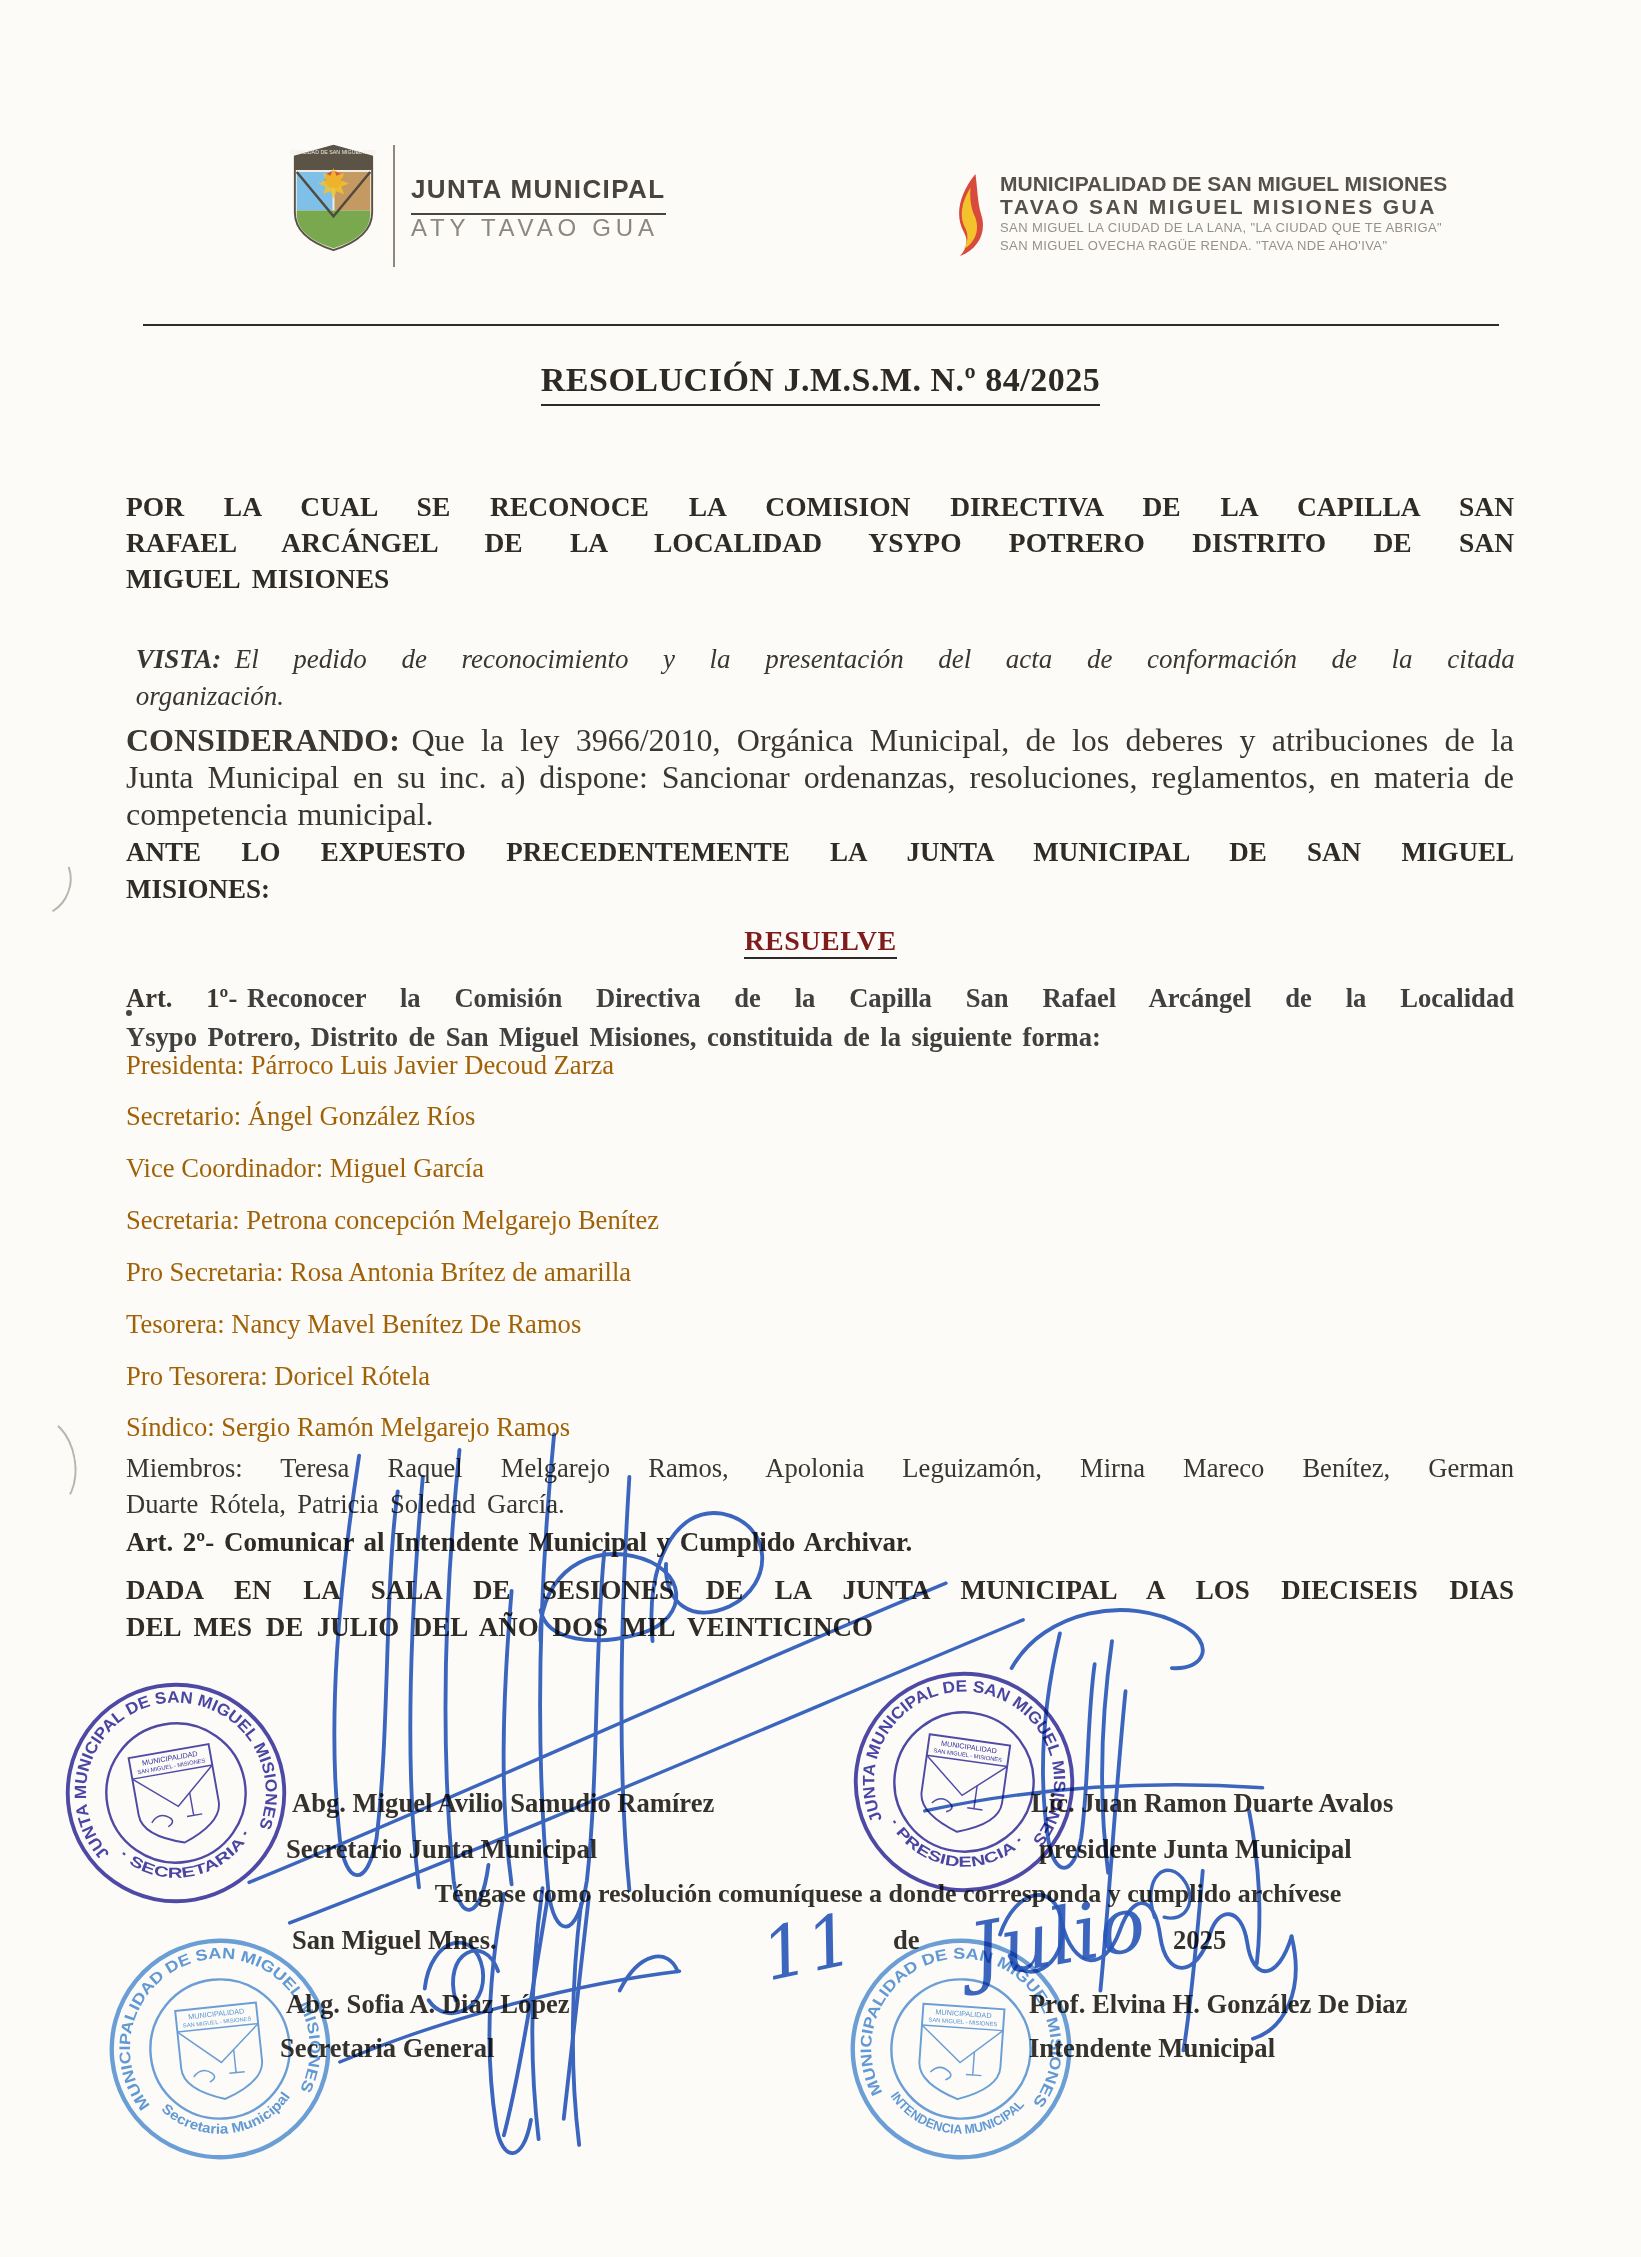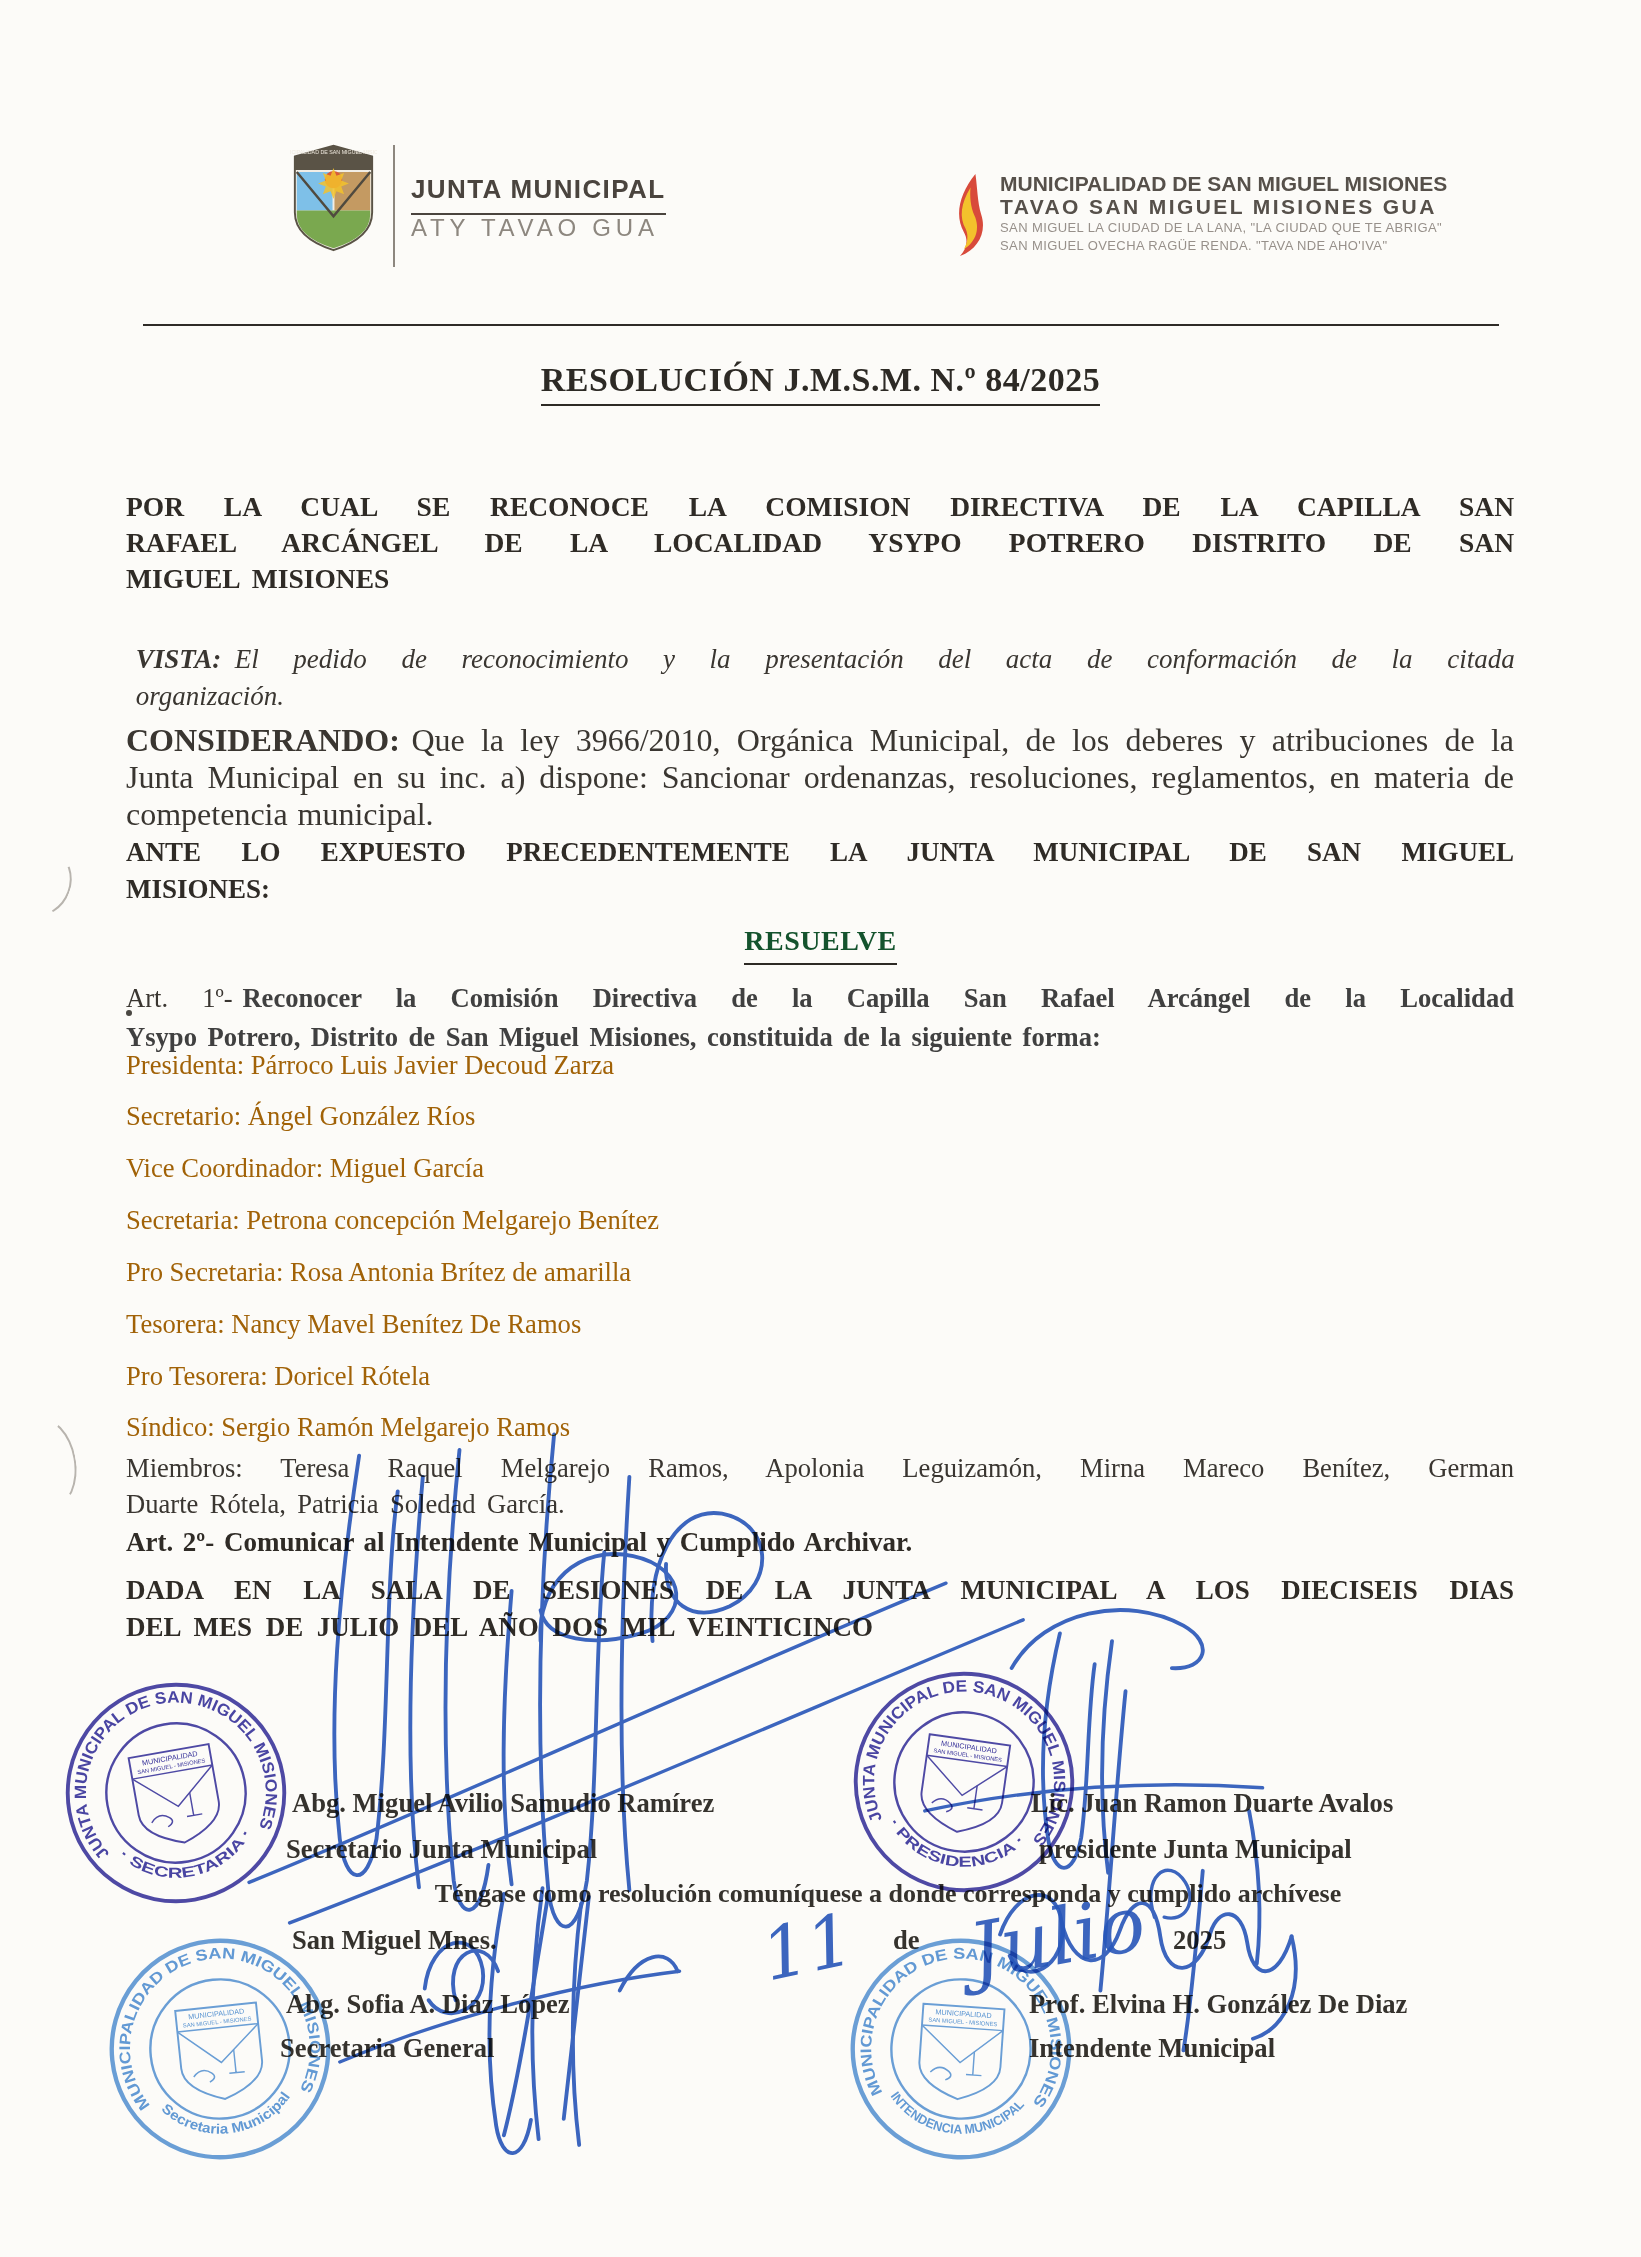--- a/index.html
+++ b/index.html
@@ -22,24 +22,24 @@
              border-bottom:2.9px solid #2d2a25;padding-bottom:4.8px;display:inline-block;}
   .para{left:126px;width:1388px;}
   .jline{text-align:justify;text-align-last:justify;}
   .lline{text-align:left;}
   .subj{font-weight:bold;font-size:27.5px;line-height:36px;color:#2f2b26;word-spacing:5.8px;}
   .vista{font-style:italic;font-size:27px;line-height:37px;word-spacing:4.8px;}
   .vista .lbl{font-weight:bold;margin-right:13.5px;}
   .consid{font-size:32px;line-height:37px;word-spacing:1.9px;}
   .consid .lbl{font-weight:bold;margin-right:11.6px;}
   .ante{font-weight:bold;font-size:27px;line-height:37px;color:#2f2b26;word-spacing:8.7px;}
-  .resuelve{font-size:28px;font-weight:bold;color:#14532d;letter-spacing:0.5px;
-            border-bottom:2.9px solid #2d2a25;padding-bottom:6px;display:inline-block;}
+  .resuelve{font-size:28px;font-weight:bold;color:#7f1d1d;letter-spacing:0.5px;
+            border-bottom:2.9px solid #2d2a25;padding-bottom:0;display:inline-block;}
   .art1{font-size:26.6px;line-height:39px;word-spacing:3.9px;}
-  .art1 .lbl{font-weight:normal;margin-right:9.7px;}
+  .art1 .lbl{font-weight:bold;margin-right:9.7px;}
   .art1 .bld{font-weight:bold;color:#404040;}
   .pos{font-size:26.6px;color:#a16207;}
   .miem{font-size:26.6px;line-height:36px;word-spacing:4.8px;}
   .art2{font-weight:bold;font-size:27px;color:#2f2b26;word-spacing:2.9px;}
   .dada{font-weight:bold;font-size:27px;line-height:37px;color:#2f2b26;word-spacing:6.8px;}
   .signame{font-weight:bold;font-size:26.6px;color:#35322d;}
   .sigrole{font-weight:bold;font-size:26.6px;color:#35322d;}
   .tengase{font-weight:bold;font-size:26px;color:#35322d;text-align:center;}
   
   .stamp{position:absolute;width:232px;height:232px;mix-blend-mode:multiply;}

